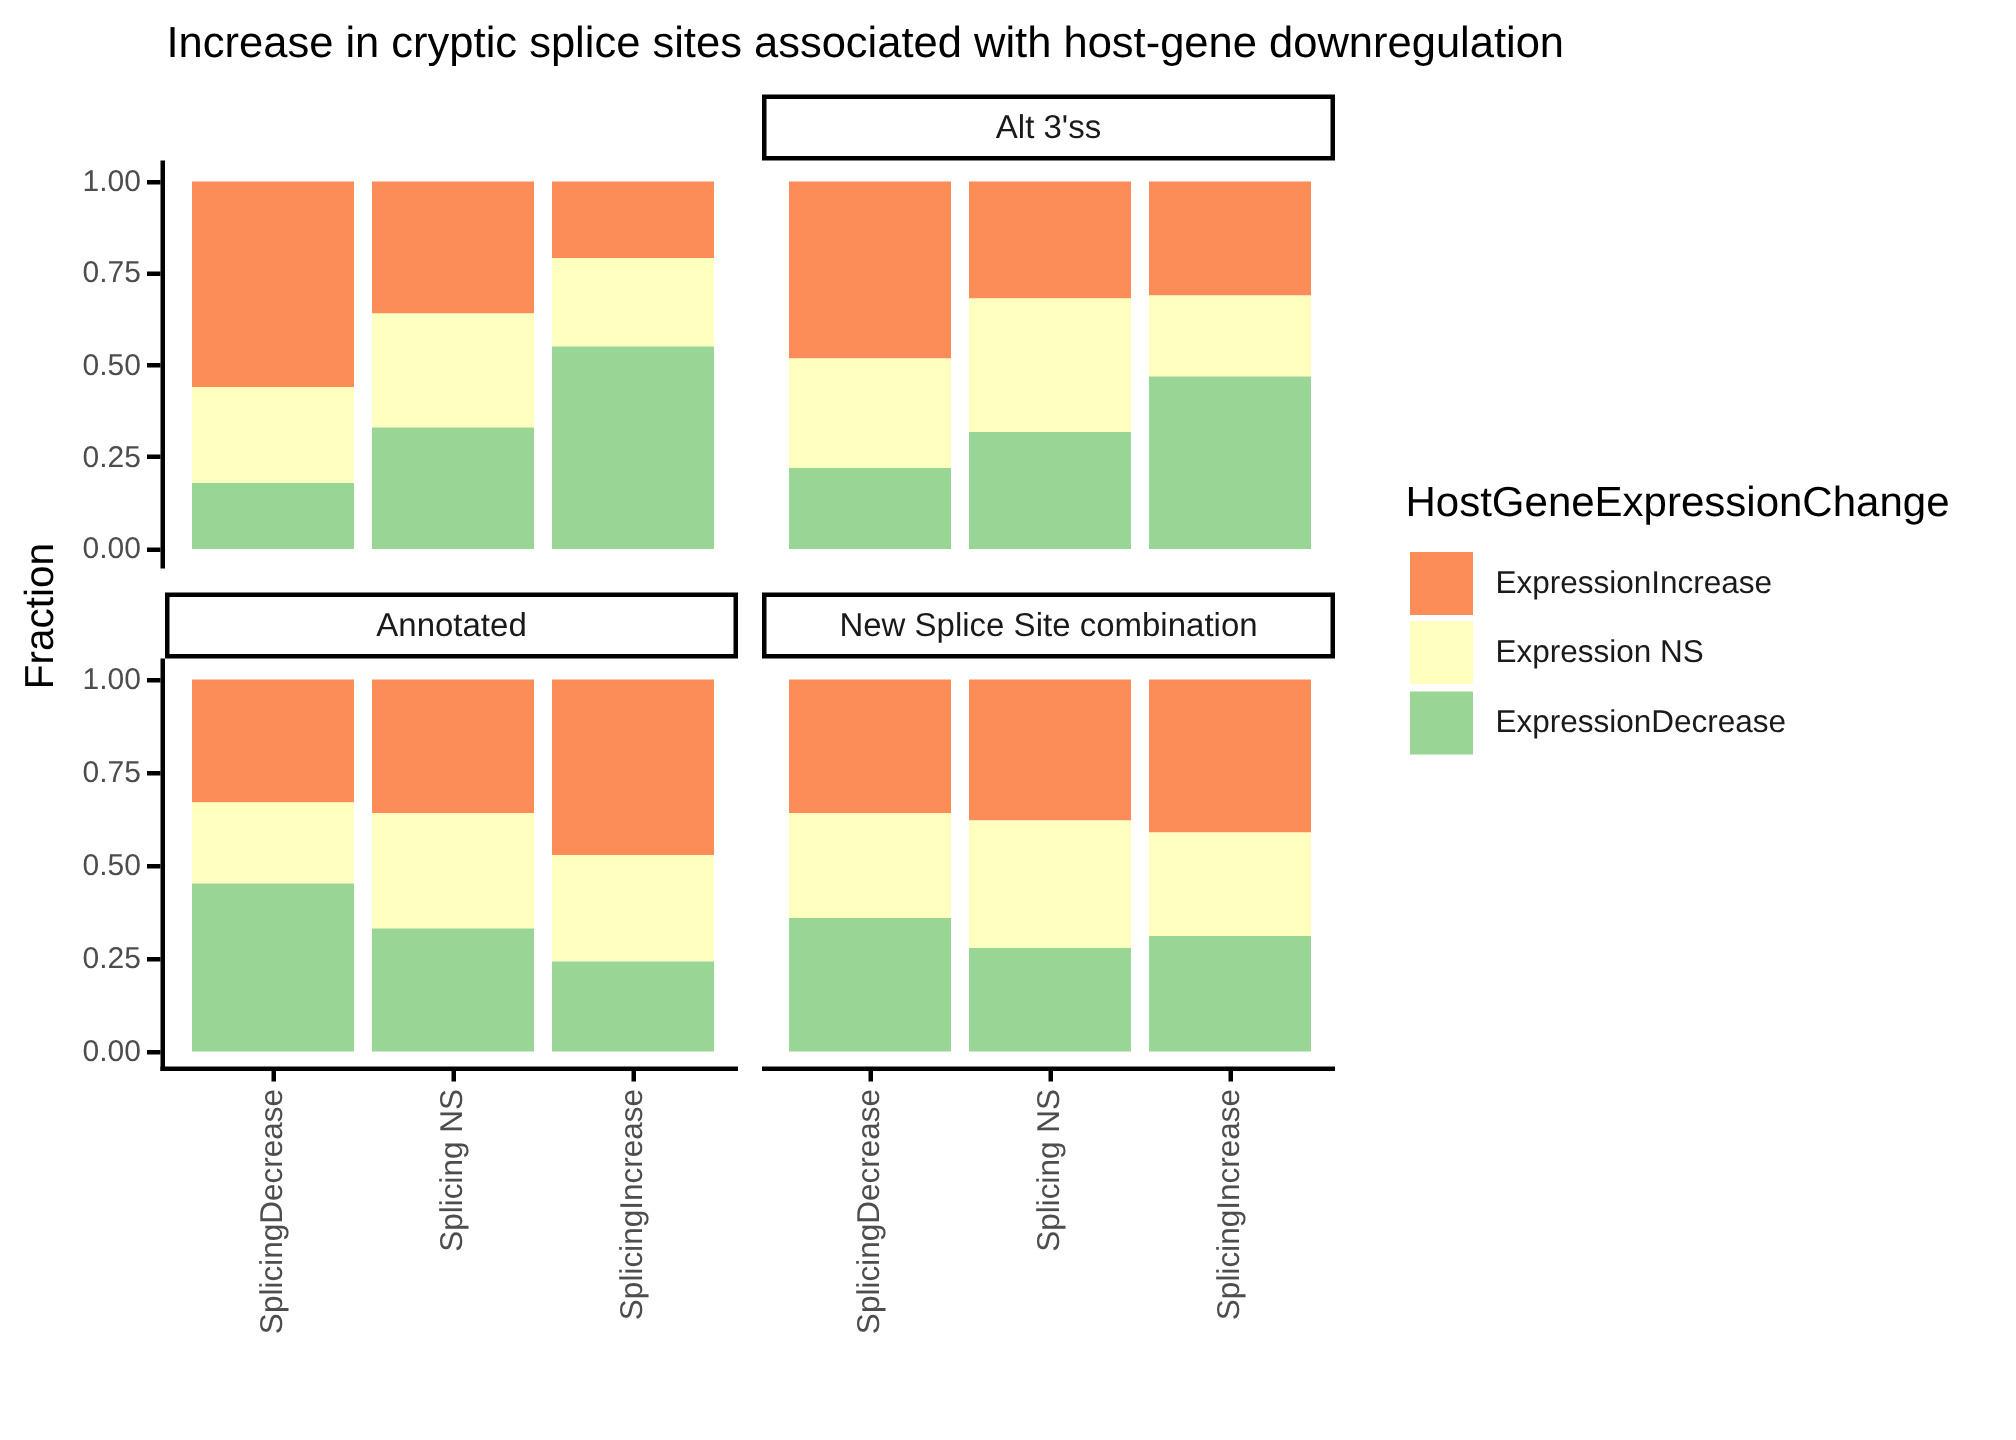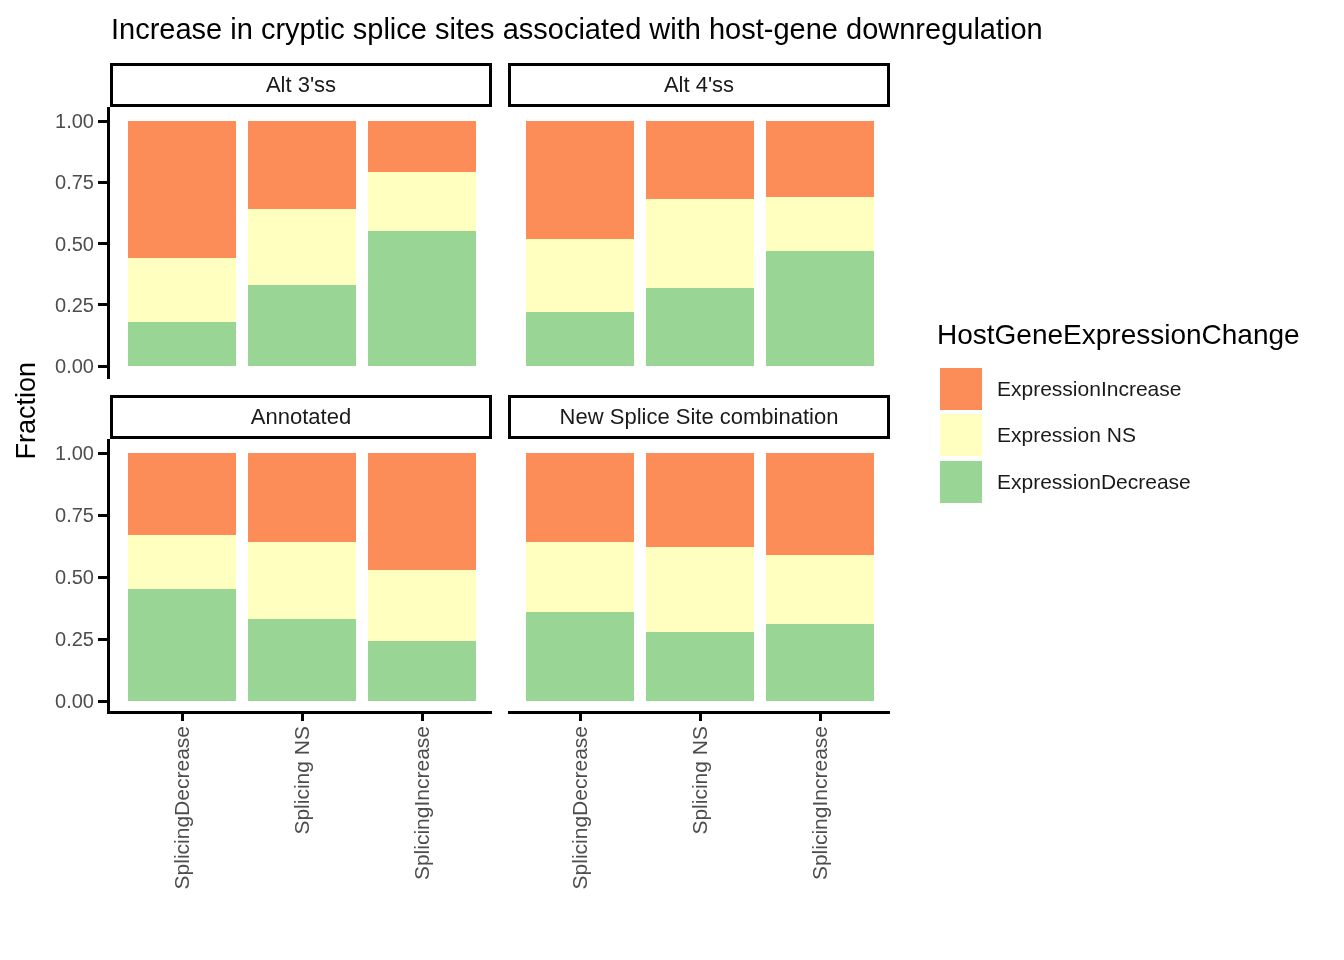--- a/index.html
+++ b/index.html
@@ -52,25 +52,22 @@
   .legend-swatch{position:absolute;left:3px;width:42px;height:42px;}
   .legend-label{position:absolute;left:60px;font-size:21px;color:#1a1a1a;white-space:nowrap;}
 </style>
 </head>
 <body>
 
 <div class="fig">
 
   <div class="plot-title">Increase in cryptic splice sites associated with host-gene downregulation</div>
 
-  <div class="strip" style="left:110px;top:63px">
+  <div class="strip" style="left:508px;top:63px">
     <span>Alt 3'ss</span>
-  </div>
-  <div class="strip" style="left:508px;top:63px">
-    <span>Alt 4'ss</span>
   </div>
   <div class="strip" style="left:508px;top:395px">
     <span>New Splice Site combination</span>
   </div>
   <div class="strip" style="left:110px;top:395px">
     <span>Annotated</span>
   </div>
 
   <div class="panel" style="left:110px;top:121px;height:245px">
       <div class="bar" style="left: 18px;">

